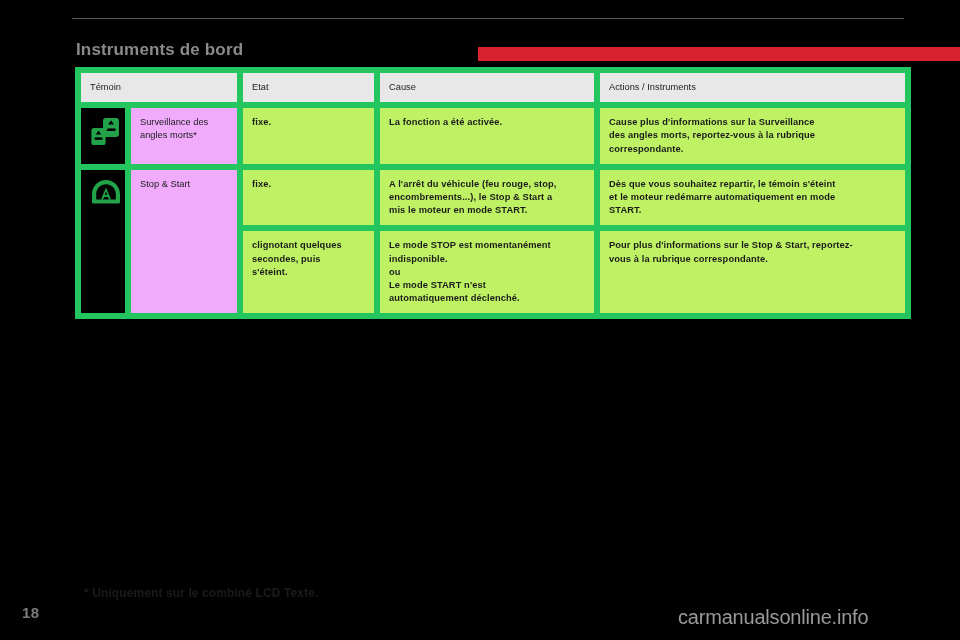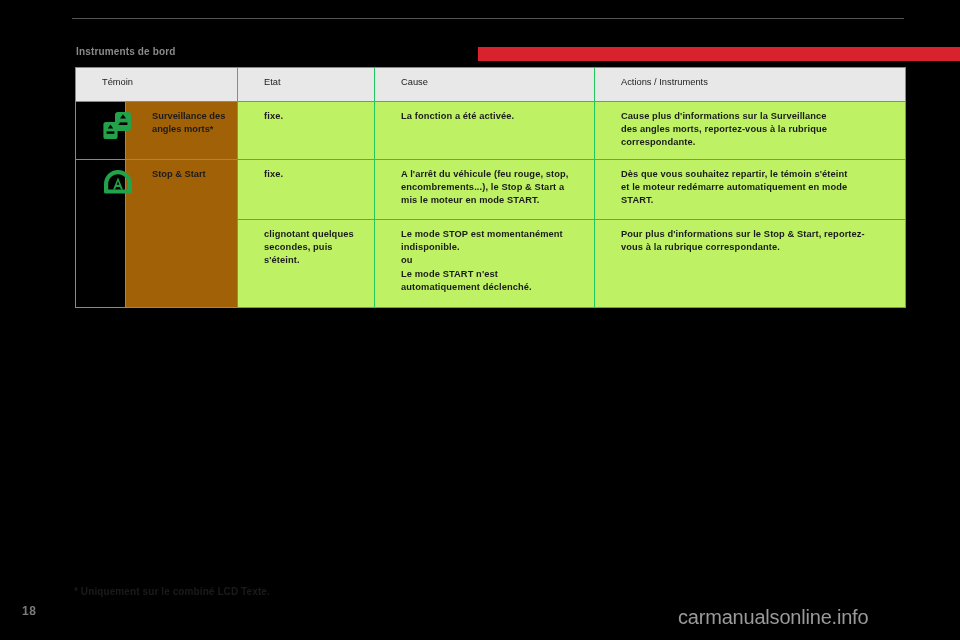--- a/index.html
+++ b/index.html
@@ -28,22 +28,22 @@
     position: absolute;
     left: 72px;
     top: 0px;
     width: 832px;
     height: 1px;
     background: #555555;
   }
   .header-title {
     position: absolute;
     left: 76px;
-    top: 28px;
-    font-size: 10px;
+    top: 22px;
+    font-size: 17px;
     font-weight: bold;
     color: #8a8a8a;
     letter-spacing: 0.15px;
     white-space: nowrap;
     text-align: right;
   }
   .header-redbar {
     position: absolute;
     left: 478px;
     top: 29px;
@@ -61,23 +61,23 @@
   }
 
   table.witness-table {
     border-collapse: collapse;
     width: 830px;
     table-layout: fixed;
   }
 
   table.witness-table td,
   table.witness-table th {
-    border: 1px solid #22c55e;
+    border: 6px solid #22c55e;
     vertical-align: top;
-    padding: 8px 9px 8px 26px;
+    padding: 8px 9px 8px 9px;
     font-size: 9.3px;
     line-height: 1.42;
     color: #1b1b1b;
     text-align: left;
   }
 
   
   thead th {
     background: #e8e8e8;
     font-weight: normal;
@@ -99,22 +99,22 @@
   
   tbody td { background: #bef264; }
 
   td.cell-icon {
     background: #000000;
     text-align: center;
     vertical-align: middle;
     padding: 6px 4px;
   }
   td.cell-name {
-    background: #a16207;
-    font-weight: bold;
+    background: #f0abfc;
+    font-weight: normal;
     font-size: 9.8px;
     color: #1b1b1b;
     line-height: 1.45;
     vertical-align: top;
   }
   td.cell-etat,
   td.cell-cause,
   td.cell-action {
     color: #1a1a1a;
     font-weight: bold;
@@ -134,34 +134,34 @@
     width: 34px;
     height: 32px;
     position: relative;
   }
 
   .icon-box svg { display: block; }
 
   
   .footnote {
     position: absolute;
-    left: 74px;
+    left: 84px;
     top: 586px;
-    font-size: 10px;
+    font-size: 12px;
     font-weight: bold;
     color: #1b1b1b;
     letter-spacing: 0.1px;
   }
 
   
   .page-number {
     position: absolute;
     left: 22px;
     top: 604px;
-    font-size: 12px;
+    font-size: 15px;
     font-weight: bold;
     color: #7b7b7b;
     letter-spacing: 0.5px;
   }
 
   
   .watermark {
     position: absolute;
     left: 678px;
     top: 606px;

